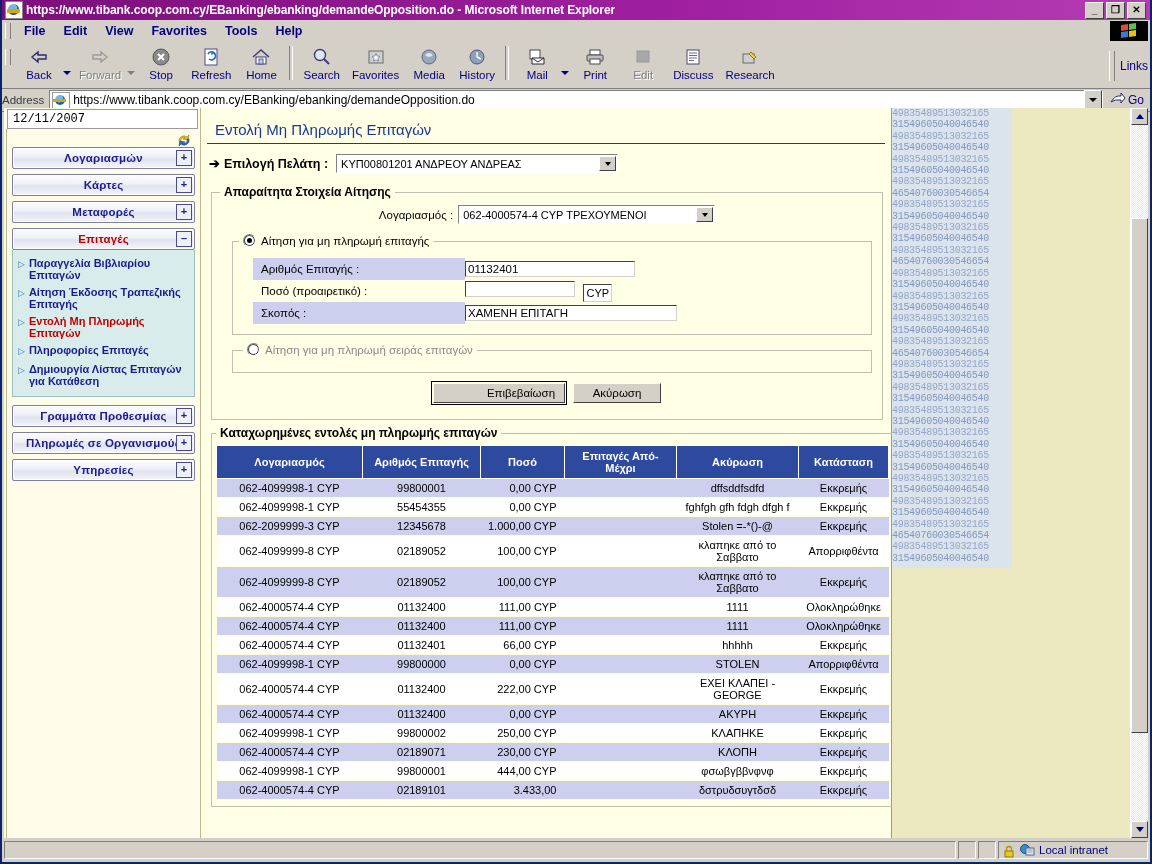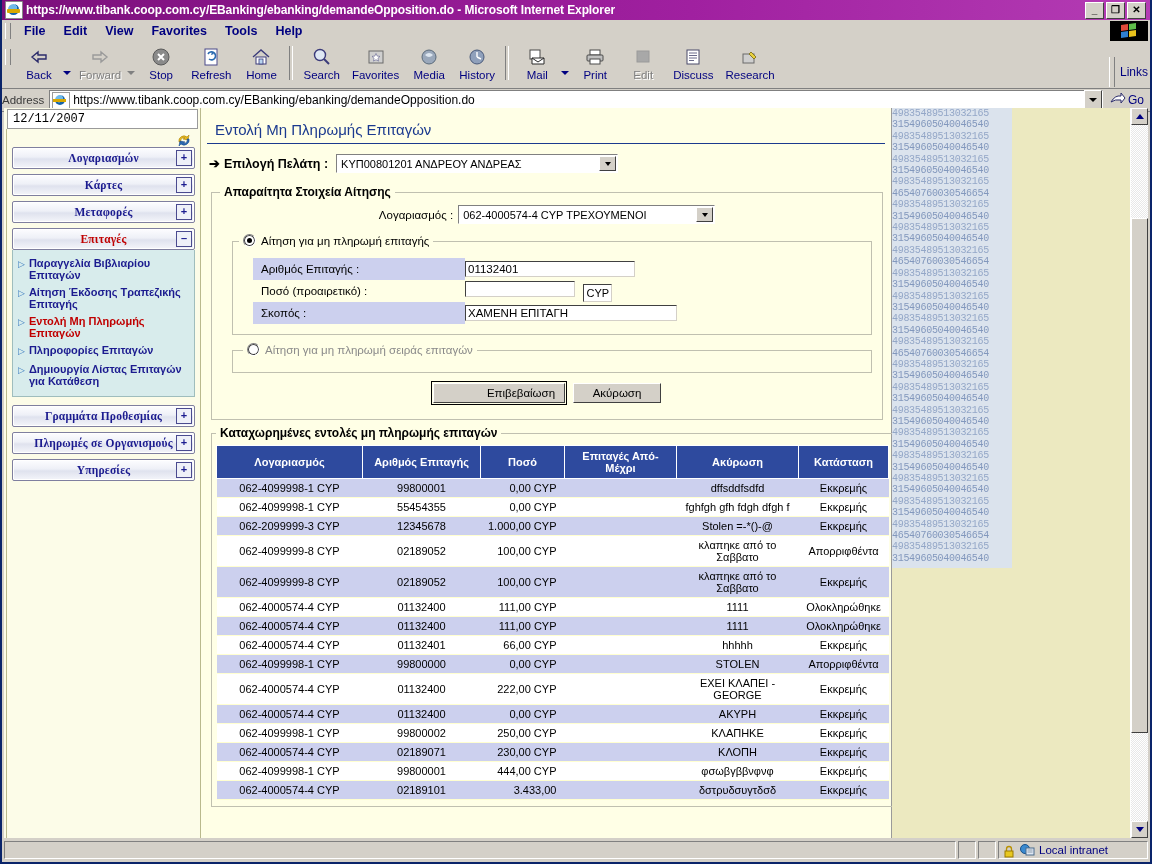--- a/index.html
+++ b/index.html
@@ -48,21 +48,21 @@
            border-bottom:1px solid #808080;position:relative;}
   .tool{display:flex;flex-direction:column;align-items:center;justify-content:flex-start;
         padding:3px 6px 0;min-width:36px;cursor:default;}
   .tool .lbl{font-size:11.5px;color:#000080;margin-top:1px;white-space:nowrap;}
   .tool.disabled .lbl{color:#808080;text-shadow:1px 1px 0 #fff;}
   .ticon{width:22px;height:22px;position:relative;}
   .tsep{width:2px;height:34px;margin:3px 4px 0;border-left:1px solid #808080;border-right:1px solid #fff;}
   .caret{width:0;height:0;border-left:4px solid transparent;border-right:4px solid transparent;
          border-top:4px solid #000080;align-self:center;margin:14px 2px 0 0;}
   .caret.dim{border-top-color:#808080;}
-  .links-box{position:absolute;right:2px;top:6px;height:45px;display:flex;align-items:center;
+  .links-box{position:absolute;right:2px;top:0;height:45px;display:flex;align-items:center;
              padding-left:6px;}
   .links-box .gripv{width:4px;height:30px;border-left:1px solid #fff;border-right:1px solid #808080;margin-right:5px;}
   .links-box .lk{font-size:12px;color:#000080;}
   
   .addrbar{height:22px;background:#d4d0c8;display:flex;align-items:center;
            border-bottom:1px solid #808080;}
   .addr-label{font-size:11.5px;color:#3a3a3a;padding:0 5px 0 0;}
   .addr-input{flex:1 1 auto;height:18px;background:#fff;border:1px solid;
               border-color:#808080 #fff #fff #808080;display:flex;align-items:center;
               margin-right:0;position:relative;}
@@ -87,21 +87,21 @@
   .datebox{height:18px;border:1px solid #9a9a9a;background:#fff;margin:1px 2px 0 3px;
            display:flex;align-items:center;padding-left:5px;font-size:12px;
            font-family:"Liberation Mono",monospace;color:#000;}
   .navwrap{flex:1 1 auto;padding:0 5px;position:relative;background:#fcfce8;
            border-left:1px solid #b9b98c;margin-left:2px;}
   .refresh-ico{position:absolute;right:7px;top:3px;width:18px;height:16px;}
   .navbtn{height:20px;margin-top:5px;display:flex;align-items:center;justify-content:center;
           position:relative;border:1px solid #7f7f9f;border-radius:2px;
           background:linear-gradient(to bottom,#fdfdff 0%,#eef0f7 45%,#dfe2ee 55%,#f4f5fa 100%);
           box-shadow:inset 0 0 0 1px #fff;cursor:pointer;}
-  .navbtn .t{font-size:11.5px;font-weight:bold;color:#1b1b8f;letter-spacing:.2px;font-family:Liberation Serif, serif;}
+  .navbtn .t{font-size:11.5px;font-weight:bold;color:#1b1b8f;letter-spacing:.2px;}
   .navbtn.active .t{color:#c00000;}
   .pm{position:absolute;right:2px;top:2px;width:14px;height:14px;border:1px solid #4a4a8f;
       background:#eef0f8;color:#1b1b8f;font-size:11px;font-weight:bold;line-height:12px;text-align:center;}
   .submenu{background:#d8ecec;border:1px solid #9fbdbd;border-top:none;margin:0 0 0 0;
            padding:5px 2px 6px 2px;}
   .subitem{display:flex;gap:4px;padding:3px 2px 3px 3px;cursor:pointer;}
   .subitem .bullet{color:#3a7bbf;font-size:9px;line-height:13px;flex:0 0 auto;}
   .subitem .t{font-size:11px;font-weight:bold;color:#1b1b8f;line-height:11.5px;}
   .subitem.active .t{color:#c00000;}
   
@@ -439,21 +439,21 @@
           <div class="subitem">
             <span class="bullet">▷</span>
             <span class="t">Αίτηση Έκδοσης Τραπεζικής Επιταγής</span>
           </div>
           <div class="subitem active">
             <span class="bullet">▷</span>
             <span class="t">Εντολή Μη Πληρωμής Επιταγών</span>
           </div>
           <div class="subitem">
             <span class="bullet">▷</span>
-            <span class="t">Πληροφορίες Επιταγών</span>
+            <span class="t">Πληροφορίες Επιταγές</span>
           </div>
           <div class="subitem">
             <span class="bullet">▷</span>
             <span class="t">Δημιουργία Λίστας Επιταγών για Κατάθεση</span>
           </div>
         </div>
 
         <div class="navbtn" style="margin-top:8px">
           <span class="t">Γραμμάτα Προθεσμίας</span>
           <span class="pm">+</span>

